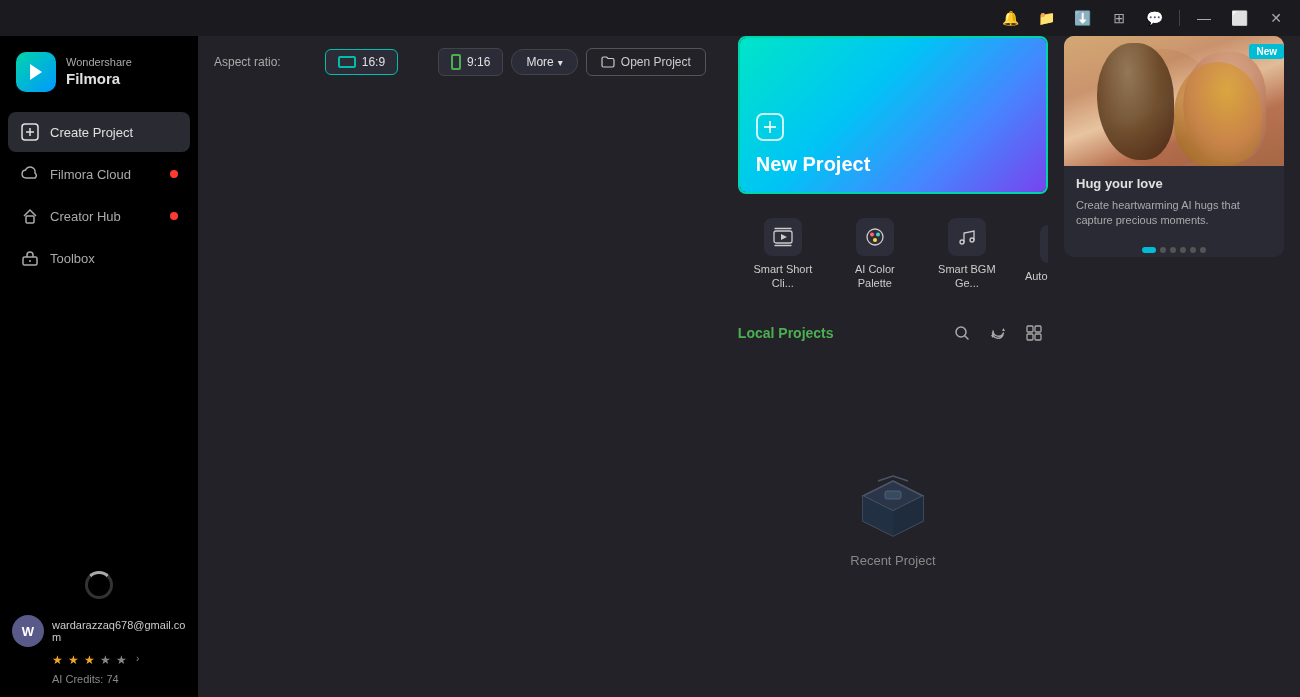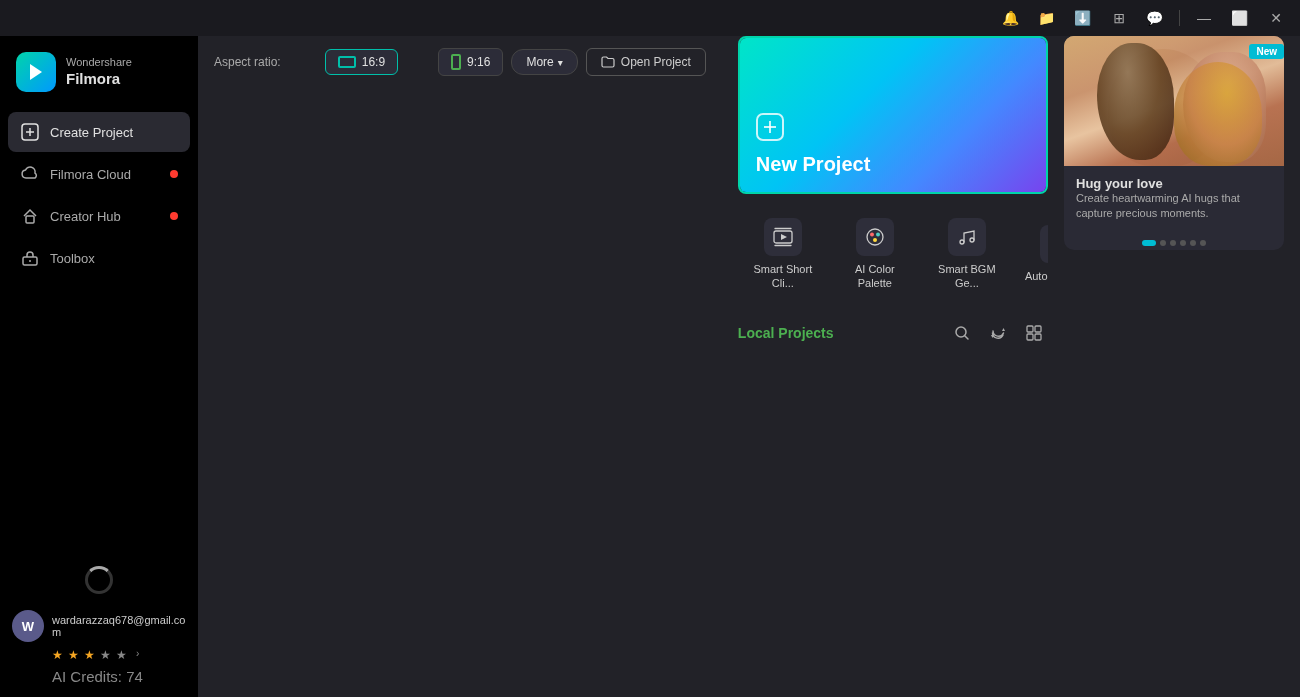--- a/index.html
+++ b/index.html
@@ -181,21 +181,21 @@
       height: 14px;
       font-size: 12px;
       color: #888;
     }
     .star.filled { color: #f5a623; }
     .star.arrow {
       color: #888;
       font-size: 10px;
     }
     .ai-credits {
-      font-size: 15px;
+      font-size: 11px;
       color: #888;
       padding-left: 40px;
     }
 
     
     .main-content {
       flex: 1;
       display: flex;
       flex-direction: row;
       background: #222228;
@@ -501,21 +501,21 @@
       border-radius: 50% 50% 40% 40%;
       opacity: 0.7;
     }
     .featured-info {
       padding: 10px 12px;
     }
     .featured-title {
       font-size: 13px;
       font-weight: 600;
       color: #e0e0e0;
-      margin-bottom: 0;
+      margin-bottom: 7px;
     }
     .featured-desc {
       font-size: 11px;
       color: #aaa;
       line-height: 1.4;
     }
     .featured-dots {
       display: flex;
       align-items: center;
       justify-content: center;
@@ -751,20 +751,36 @@
               <svg width="16" height="16" viewBox="0 0 16 16" fill="none">
                 <rect x="1" y="1" width="6" height="6" rx="1" stroke="#aaa" stroke-width="1.3" fill="none"></rect>
                 <rect x="9" y="1" width="6" height="6" rx="1" stroke="#aaa" stroke-width="1.3" fill="none"></rect>
                 <rect x="1" y="9" width="6" height="6" rx="1" stroke="#aaa" stroke-width="1.3" fill="none"></rect>
                 <rect x="9" y="9" width="6" height="6" rx="1" stroke="#aaa" stroke-width="1.3" fill="none"></rect>
               </svg>
             </div>
           </div>
         </div>
 
+        <div class="empty-state">
+
+          <svg width="80" height="70" viewBox="0 0 80 70" fill="none">
+            <path d="M40 10L70 25V50L40 65L10 50V25L40 10Z" stroke="#4a5568" stroke-width="1.5" fill="none"></path>
+            <path d="M40 10L40 65" stroke="#4a5568" stroke-width="1.5"></path>
+            <path d="M10 25L70 25" stroke="#4a5568" stroke-width="1.5"></path>
+            <path d="M40 10L10 25L40 40L70 25L40 10Z" fill="#2a3548" stroke="#4a5568" stroke-width="1.5"></path>
+            <path d="M40 40L10 25V50L40 65V40Z" fill="#223044"></path>
+            <path d="M40 40L70 25V50L40 65V40Z" fill="#1e2c3e"></path>
+
+            <path d="M25 10L40 5L55 10" stroke="#4a5568" stroke-width="1.5" fill="none"></path>
+
+            <rect x="32" y="20" width="16" height="8" rx="2" fill="#3a4a5e" stroke="#4a6080" stroke-width="1"></rect>
+          </svg>
+          <span class="empty-text">Recent Project</span>
+        </div>
       </div>
 
       <div class="right-panel">
         <div class="featured-card">
           <div class="featured-new-badge">New</div>
           <div class="featured-image">
 
             <div style="position:absolute;inset:0;background:linear-gradient(160deg,#d4a870 0%,#c8906a 30%,#e8c4a0 50%,#b87050 70%,#a06040 100%);opacity:0.9;"></div>
             <div style="position:absolute;left:15%;top:5%;width:35%;height:90%;background:radial-gradient(ellipse at 40% 25%,#8b7355,#5c3d1e,#3d2010);border-radius:48% 52% 40% 60%;opacity:0.85;"></div>
             <div style="position:absolute;right:8%;top:12%;width:38%;height:85%;background:radial-gradient(ellipse at 55% 28%,#daa88a,#c4886a,#9a6040);border-radius:55% 45% 40% 60%;opacity:0.85;"></div>

